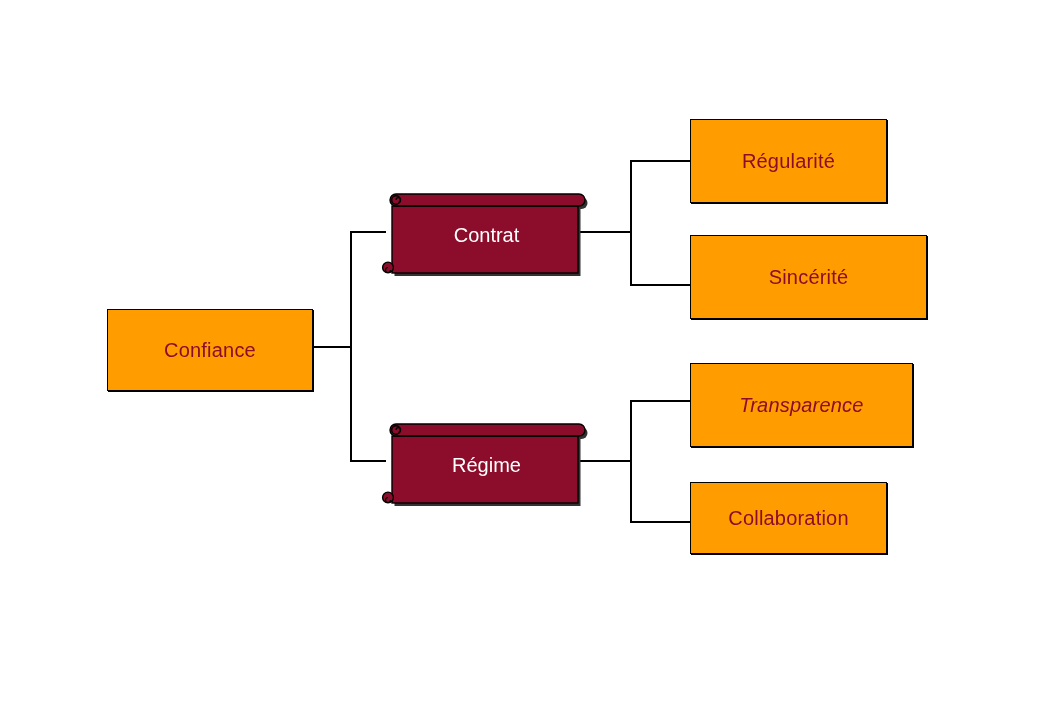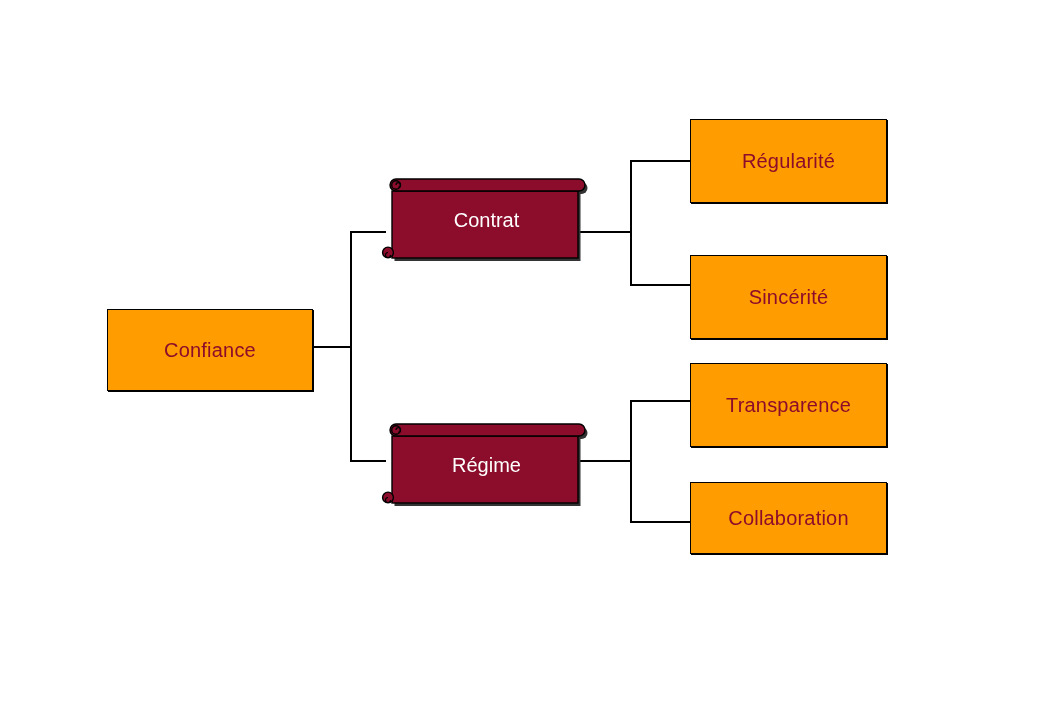--- a/index.html
+++ b/index.html
@@ -48,21 +48,21 @@
 
   <div class="line h" style="left:580px;top:460px;width:50px;"></div>
   <div class="line v" style="left:630px;top:400px;height:122px;"></div>
   <div class="line h" style="left:630px;top:400px;width:60px;"></div>
   <div class="line h" style="left:630px;top:521px;width:60px;"></div>
 
   <div class="box" style="left:107px;top:309px;width:206px;height:82px;">
     <span>Confiance</span>
   </div>
 
-  <div class="scroll" style="left:386px;top:178px;width:201px;height:85px;">
+  <div class="scroll" style="left:386px;top:193px;width:201px;height:85px;">
     <svg width="201" height="85" viewBox="0 0 201 85" aria-hidden="true">
       <g class="sshadow" transform="translate(2.5,3)">
         <rect x="6" y="13" width="186" height="67"></rect>
         <path d="M10,1 H193 a6,6 0 0 1 0,12 H10 Z"></path>
       </g>
       <rect class="sfill" x="6" y="13" width="186" height="67"></rect>
       <path class="sfill" d="M10,1 H193 a6,6 0 0 1 0,12 H10 a6,6 0 0 1 0,-12 Z"></path>
       <circle class="sfill" cx="10" cy="7" r="4.3"></circle>
       <path class="sline" d="M10,7 a2.3,2.3 0 1 1 2.3,2.3"></path>
       <circle class="sfill" cx="2" cy="74.5" r="5.4"></circle>
@@ -83,23 +83,23 @@
       <path class="sline" d="M10,7 a2.3,2.3 0 1 1 2.3,2.3"></path>
       <circle class="sfill" cx="2" cy="74.5" r="5.4"></circle>
       <path class="sline" d="M2,74.5 a2.5,2.5 0 1 0 2.5,2.5"></path>
     </svg>
     <div class="lbl">Régime</div>
   </div>
 
   <div class="box" style="left:690px;top:119px;width:197px;height:84px;">
     <span>Régularité</span>
   </div>
-  <div class="box" style="left:690px;top:255px;width:197px;height:84px;">
+  <div class="box" style="left:690px;top:235px;width:237px;height:84px;">
     <span>Sincérité</span>
   </div>
-  <div class="box" style="left:690px;top:363px;width:197px;height:84px;">
+  <div class="box" style="left:690px;top:363px;width:223px;height:84px;font-style:italic;">
     <span>Transparence</span>
   </div>
   <div class="box" style="left:690px;top:482px;width:197px;height:72px;">
     <span>Collaboration</span>
   </div>
 
 </div>
 
 </body></html>

